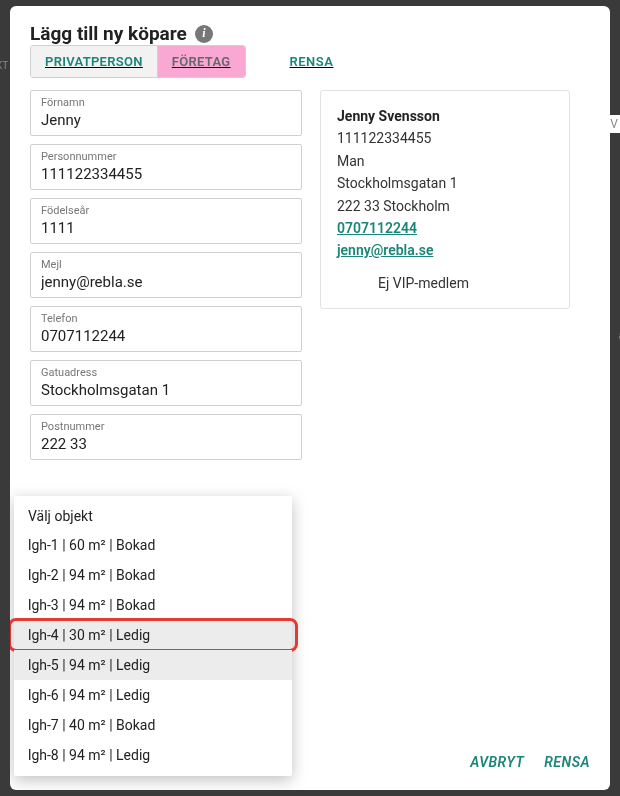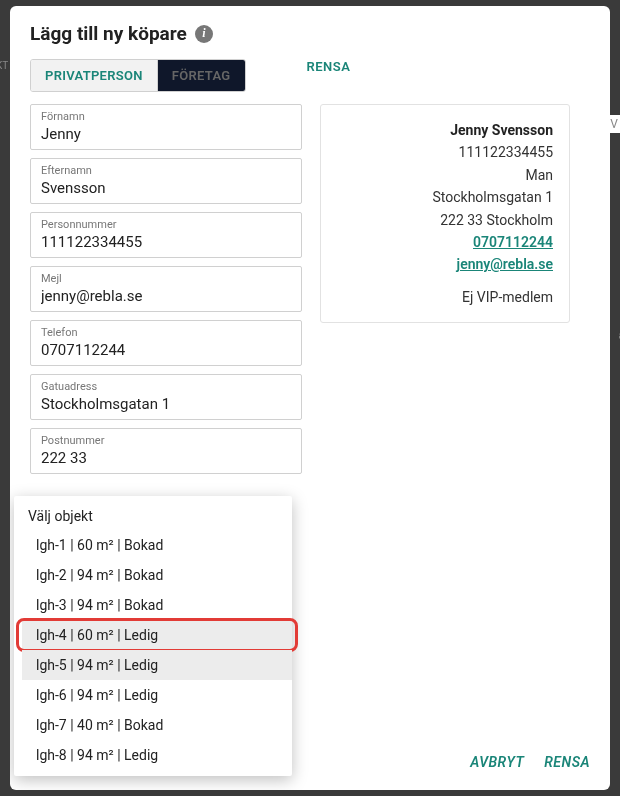--- a/index.html
+++ b/index.html
@@ -19,21 +19,20 @@
       bottom: 6px;
       background: #fff;
       border-radius: 6px;
       padding: 16px 20px;
       overflow: hidden;
     }
     .title-row {
       display: flex;
       align-items: center;
       gap: 8px;
-      margin-bottom: 14px;
     }
     .title {
       font-size: 19px;
       font-weight: 700;
       color: #222;
     }
     .info-icon {
       width: 18px;
       height: 18px;
       border-radius: 50%;
@@ -42,36 +41,37 @@
       display: flex;
       align-items: center;
       justify-content: center;
       font-size: 12px;
       font-weight: bold;
       font-style: italic;
       font-family: Georgia, serif;
     }
     .tabs-row {
       display: flex;
-      align-items: flex-start;
-      gap: 17px;
+      align-items: center;
+      gap: 0;
       margin-bottom: 12px;
+      text-decoration: underline;
     }
     .tabs {
       display: flex;
       border: 1px solid #d0d0d0;
       border-radius: 3px;
       overflow: hidden;
     }
     .tab {
       padding: 8px 14px;
       font-size: 13px;
       font-weight: 600;
       color: #666;
-      background: #0f172a;
+      background: #f9a8d4;
       cursor: pointer;
       letter-spacing: 0.3px;
     }
     .tab.active {
       background: #f2f2f2;
       color: #1a8578;
     }
     .tab + .tab { border-left: 1px solid #d0d0d0; }
     .rensa {
       margin-left: 44px;
@@ -113,21 +113,20 @@
       font-family: inherit;
     }
     .right-card {
       border: 1px solid #e2e2e2;
       border-radius: 3px;
       padding: 14px 16px;
       width: 250px;
       font-size: 14px;
       color: #333;
       line-height: 1.6;
-      text-align: right;
     }
     .right-card .name {
       font-weight: 700;
       color: #222;
     }
     .right-card .link {
       color: #1a8578;
       font-weight: 600;
       text-decoration: underline;
       cursor: pointer;
@@ -151,21 +150,20 @@
       padding: 6px 14px;
       font-size: 14px;
       color: #222;
     }
     .dropdown-item {
       padding: 7px 14px;
       font-size: 14px;
       color: #222;
       cursor: pointer;
       position: relative;
-      margin-left: 8px;
     }
     .dropdown-item.selected {
       background: #ececec;
     }
     .highlight-box {
       position: absolute;
       border: 3px solid #e23b36;
       border-radius: 8px;
       pointer-events: none;
       left: -6px;
@@ -228,30 +226,30 @@
   </div>
 
   <div class="content">
     <div class="left-col">
 
       <div class="field">
         <div class="field-label">Förnamn</div>
         <input class="field-value" value="Jenny" style="">
       </div>
 
-      <div class="field">
-        <div class="field-label">Efternamn</div>
-        <input class="field-value" value="Svensson" style="">
-      </div>
 
       <div class="field">
         <div class="field-label">Personnummer</div>
         <input class="field-value" value="111122334455" style="">
       </div>
 
+      <div class="field">
+        <div class="field-label">Födelseår</div>
+        <input class="field-value" value="1111" style="">
+      </div>
 
       <div class="field">
         <div class="field-label">Mejl</div>
         <input class="field-value" value="jenny@rebla.se" style="">
       </div>
 
       <div class="field">
         <div class="field-label">Telefon</div>
         <input class="field-value" value="0707112244" style="">
       </div>
@@ -279,21 +277,21 @@
       <div class="vip">Ej VIP-medlem</div>
     </div>
   </div>
 
   <div class="dropdown">
     <div class="dropdown-header">Välj objekt</div>
     <div class="dropdown-item">lgh-1 | 60 m² | Bokad</div>
     <div class="dropdown-item">lgh-2 | 94 m² | Bokad</div>
     <div class="dropdown-item">lgh-3 | 94 m² | Bokad</div>
     <div class="dropdown-item selected">
-      <span>lgh-4 | 60 m² | Ledig</span>
+      <span>lgh-4 | 30 m² | Ledig</span>
       <div class="highlight-box"></div>
     </div>
     <div class="dropdown-item selected">lgh-5 | 94 m² | Ledig</div>
     <div class="dropdown-item">lgh-6 | 94 m² | Ledig</div>
     <div class="dropdown-item">lgh-7 | 40 m² | Bokad</div>
     <div class="dropdown-item">lgh-8 | 94 m² | Ledig</div>
   </div>
 
   <div class="footer">
     <div class="footer-btn">AVBRYT</div>

